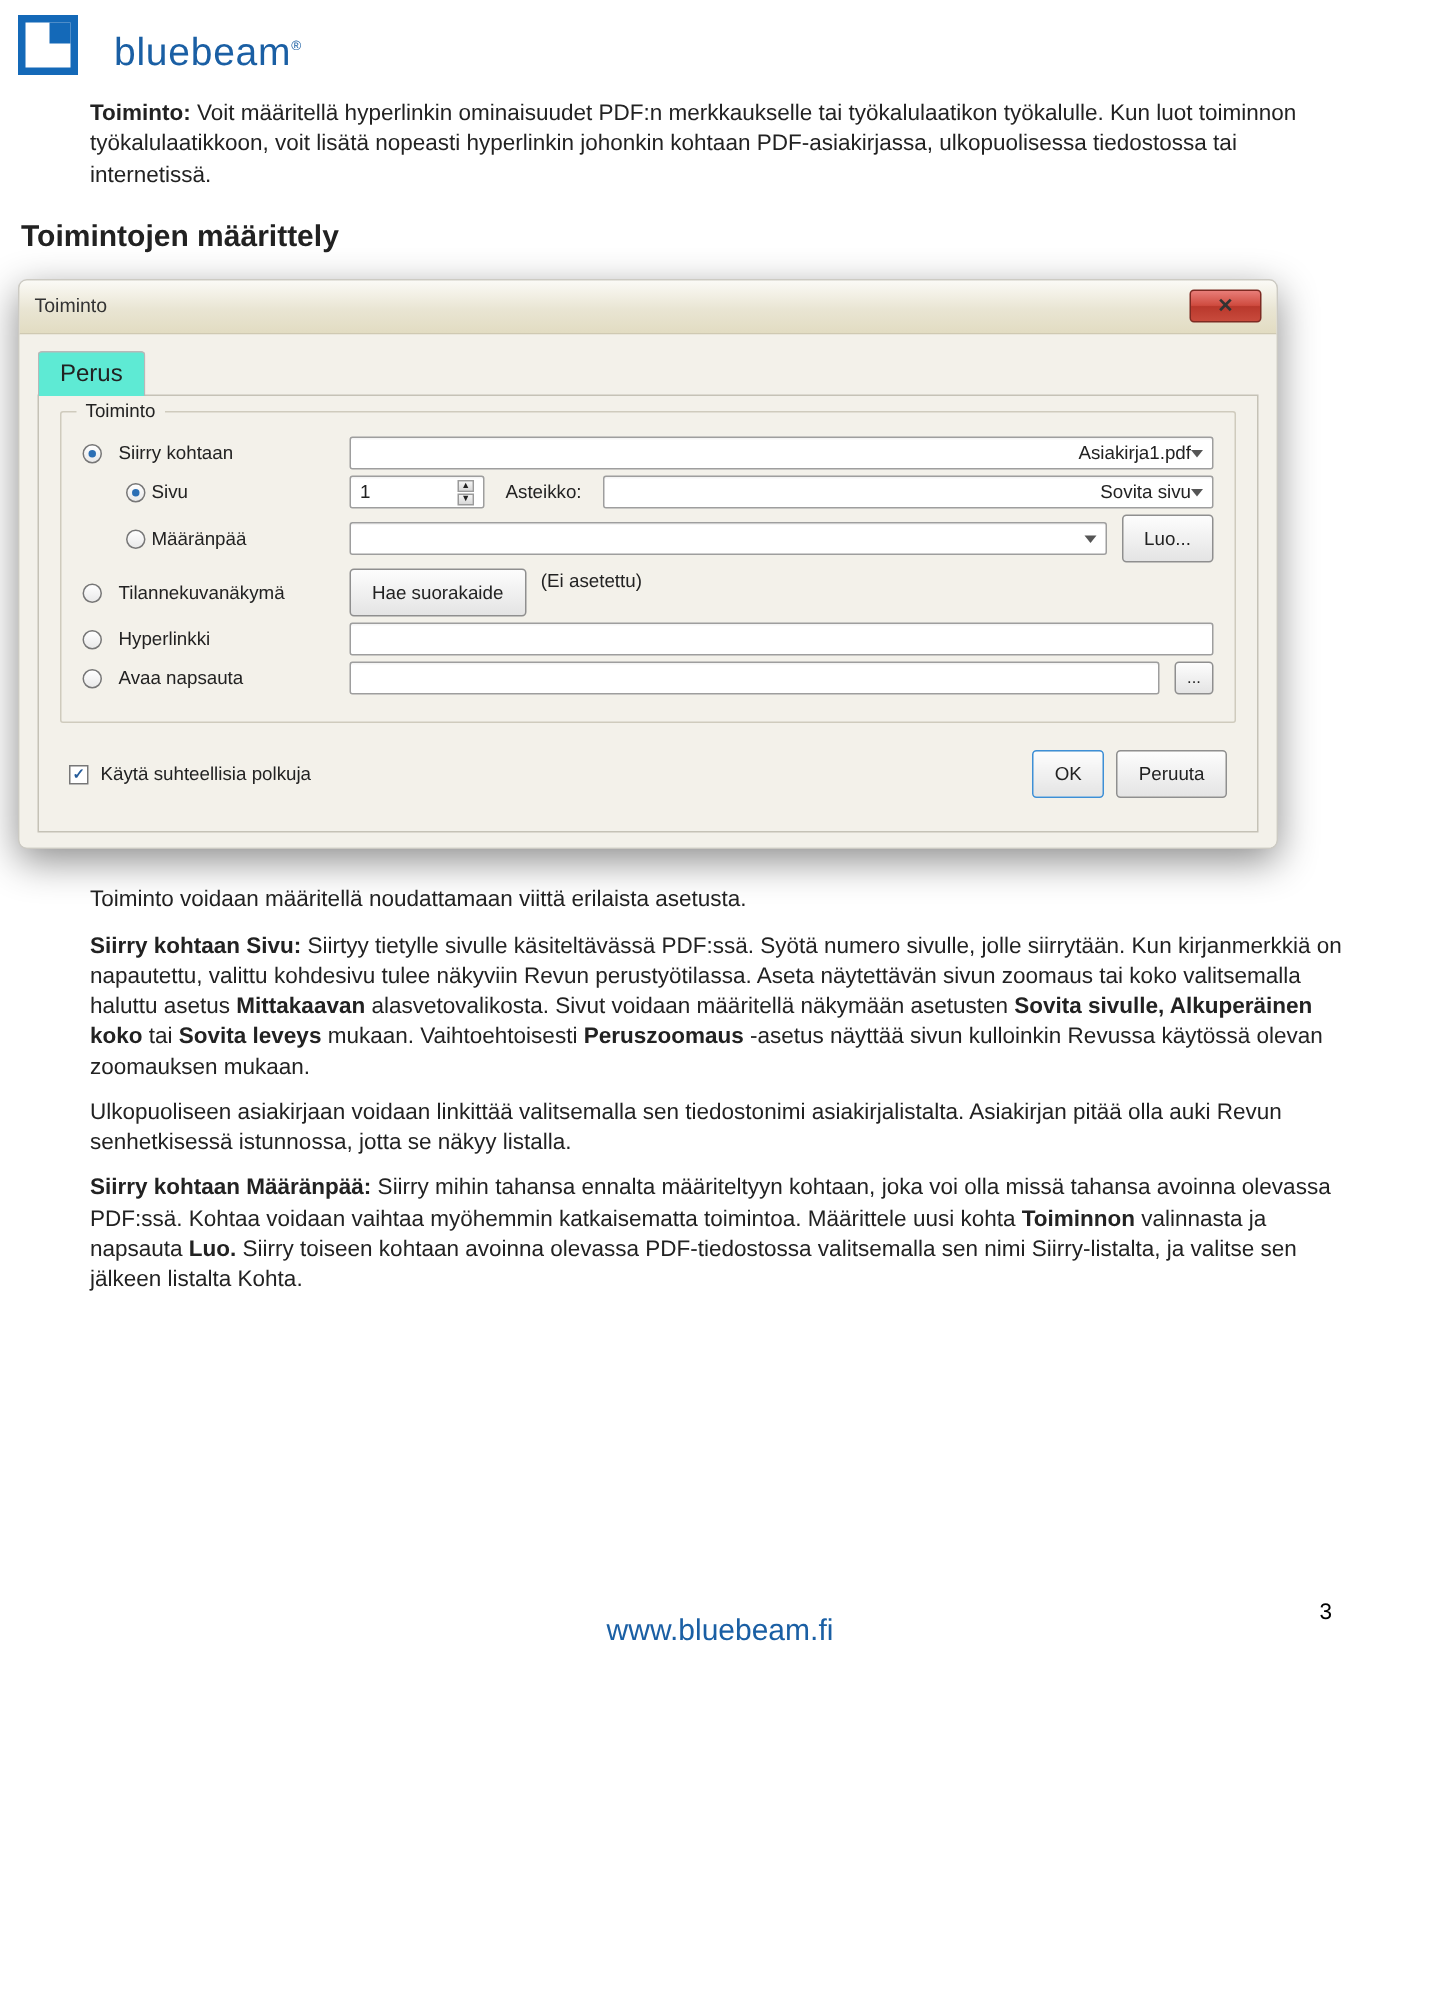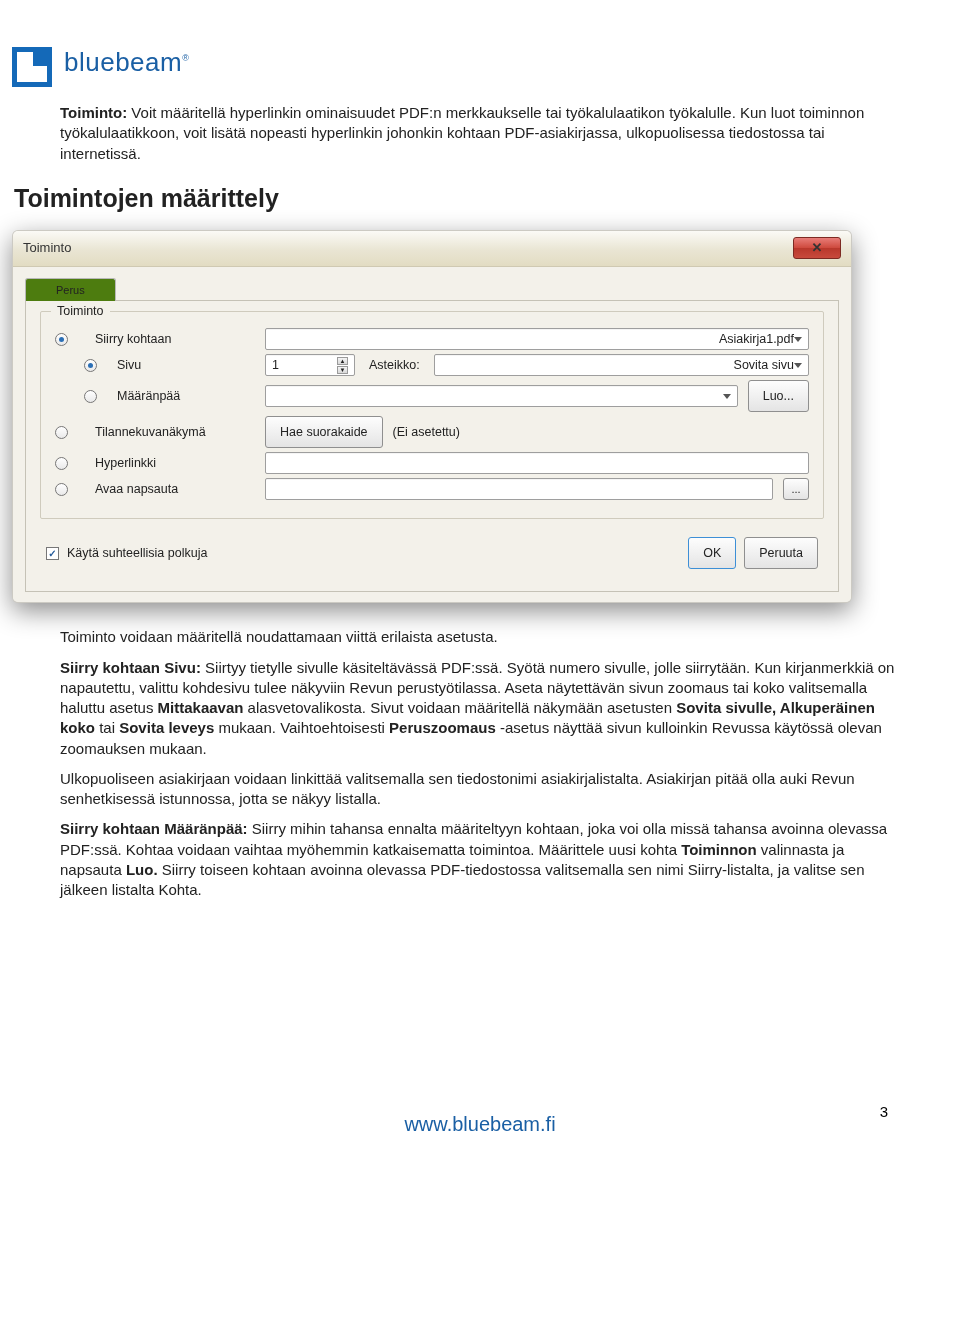--- a/index.html
+++ b/index.html
@@ -7,24 +7,23 @@
     margin: 0;
     padding: 0;
     font-family: "Segoe UI", Tahoma, Arial, sans-serif;
     background: #fff;
     width: 960px;
     position: relative;
   }
   
   .header {
     display: flex;
-    align-items: flex-start;
+    align-items: flex-end;
     padding: 10px 12px 6px;
-    gap: 12px;
-    margin-top: 37px;
+    gap: 24px;
   }
   .logo-mark {
     width: 40px; height: 40px;
     border: 5px solid #1469b8;
     position: relative;
   }
   .logo-mark::after {
     content: "";
     position: absolute;
     right: 0; top: 0;
@@ -41,21 +40,21 @@
   .brand sup { font-size: 9px; top: -1.1em; left: 2px; }
   .content {
     padding: 10px 60px 40px 60px;
     color: #222;
     font-size: 15px;
     line-height: 1.35;
   }
   .content p { margin: 0 0 10px 0; }
   .content .bold-run { font-weight: 700; }
   h3.section {
-    font-size: 25px;
+    font-size: 20px;
     font-weight: 700;
     margin: 18px 0 14px -46px;
   }
   
   .dialog-wrap {
     box-shadow: 0 8px 26px rgba(0,0,0,.45);
     border: 1px solid rgba(0,0,0,.15);
     border-radius: 6px;
     background: #f0eee6;
     overflow: hidden;
@@ -81,25 +80,25 @@
     display: flex; align-items: center; justify-content: center;
     font-weight: bold;
     font-size: 13px;
   }
   .dlg-body {
     padding: 10px 12px 10px 12px;
     background: #f3f1ea;
   }
   .tab {
     display: inline-block;
-    background: #4d7c0f;
+    background: #5eead4;
     border: 1px solid #b8b8b8;
     border-bottom: none;
-    padding: 4px 30px;
-    font-size: 11px;
+    padding: 4px 14px;
+    font-size: 16px;
     border-radius: 3px 3px 0 0;
     position: relative;
     top: 1px;
   }
   .panel {
     border: 1px solid #c5c2b6;
     background: #f3f1ea;
     padding: 10px 14px 16px;
   }
   .group {
@@ -112,21 +111,21 @@
     position: absolute;
     top: -9px; left: 10px;
     background: #f3f1ea;
     padding: 0 6px;
     font-size: 12.5px;
   }
   .row {
     display: grid;
     grid-template-columns: 20px 150px 1fr;
     align-items: center;
-    column-gap: 20px;
+    column-gap: 4px;
     margin: 4px 0;
     font-size: 12.5px;
   }
   .row.indent { grid-template-columns: 42px 128px 1fr; }
   .radio {
     width: 13px; height: 13px; border: 1px solid #777; border-radius: 50%;
     display: inline-flex; align-items: center; justify-content: center;
     background: linear-gradient(#fff,#e9e9e9);
   }
   .radio.checked::after {
@@ -167,21 +166,21 @@
   }
   .small-btn {
     background: linear-gradient(#fdfdfd,#e4e4e4);
     border: 1px solid #8f8f8f;
     border-radius: 3px;
     width: 26px; height: 22px;
     display: inline-flex; align-items: center; justify-content: center;
     font-size: 11px;
   }
   .after-row {
-    display: flex; align-items: center; gap: 10px;
+    display: flex; gap: 10px;
   }
   .subrow-sivu { display: flex; align-items: center; gap: 14px; }
   .subrow-maaranpaa { display: flex; align-items: center; gap: 10px; }
   .chk {
     width: 13px; height: 13px; border: 1px solid #777; background: #fff;
     display: inline-flex; align-items: center; justify-content: center;
     font-size: 10px; color: #265c9a; font-weight: bold;
   }
   .dlg-footer {
     display: flex; justify-content: space-between; align-items: center;

